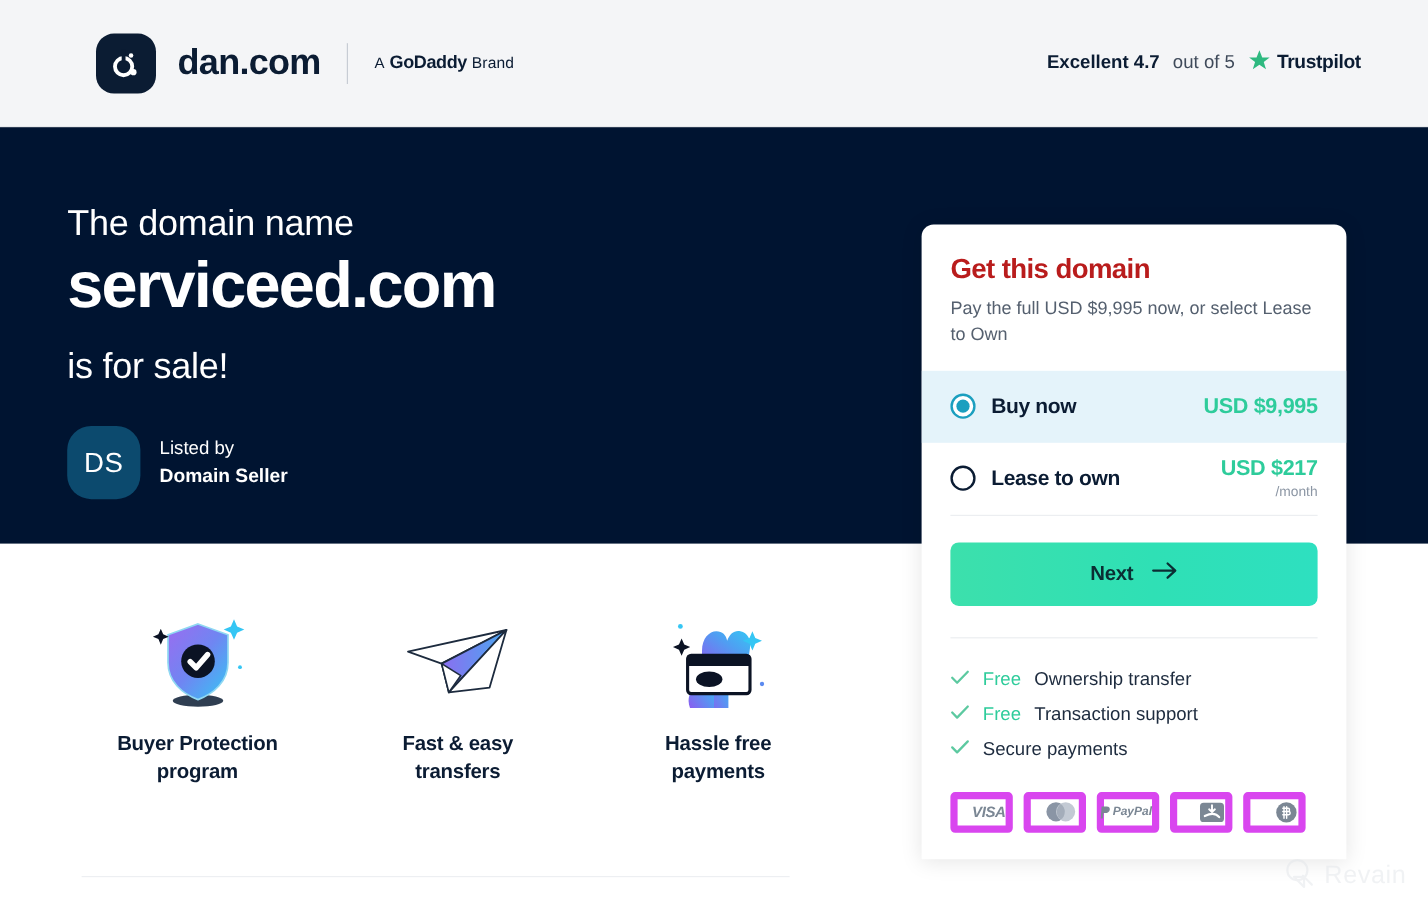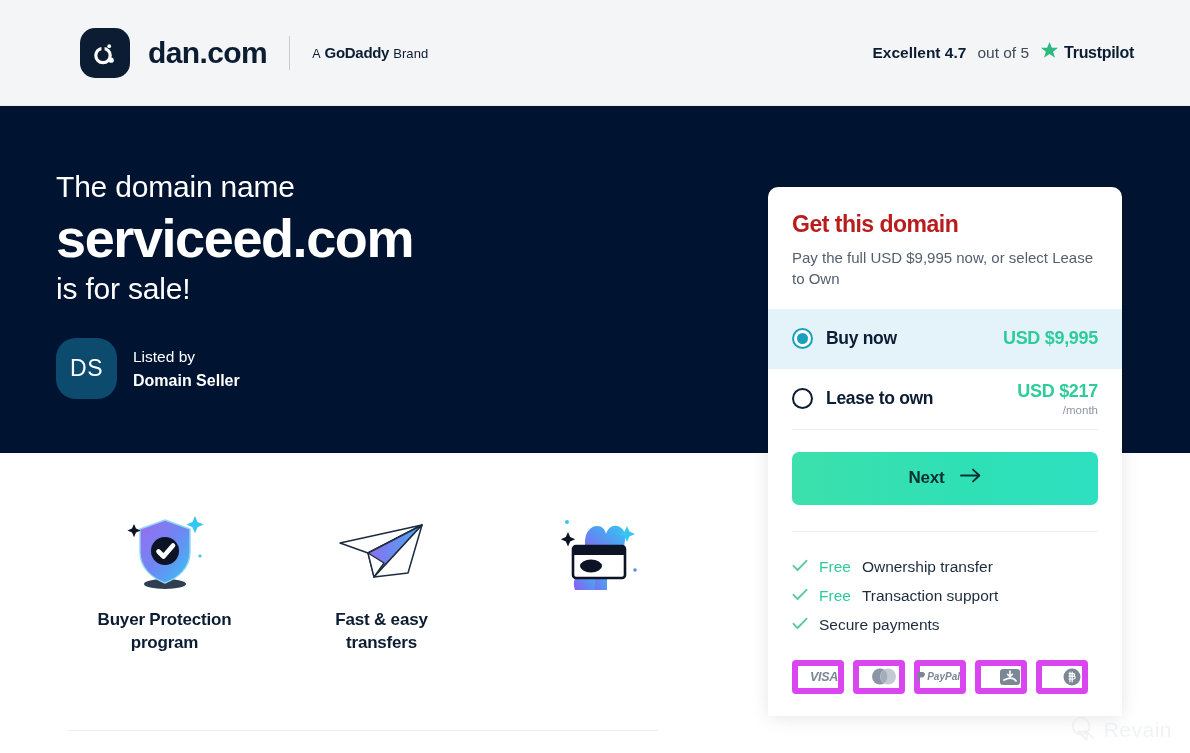--- a/index.html
+++ b/index.html
@@ -57,21 +57,21 @@
   .hero-line1{
     font-size:30px; color:#ffffff; font-weight:normal; letter-spacing:-.2px;
     line-height:1.12;
   }
   .hero-domain{
     font-size:54px; color:#ffffff; font-weight:bold; letter-spacing:-1.4px;
     line-height:1.2; margin-top:2px;
   }
   .hero-line3{
     font-size:30px; color:#ffffff; font-weight:normal; letter-spacing:-.2px;
-    margin-top:2px;
+    margin-top:19px;
   }
   .seller{
     display:flex; align-items:center; gap:16px; margin-top:32px;
   }
   .avatar{
     width:61px; height:61px; border-radius:20px; background:#0c4a6e;
     display:flex; align-items:center; justify-content:center;
     color:#ffffff; font-size:23px; letter-spacing:.5px;
   }
   .seller-txt{ line-height:1.45; }
@@ -290,20 +290,21 @@
         <path d="M30 62 l14 -10 v30 h-20 c-3 -8 0 -15 6 -20 Z" fill="url(#ghand)"></path>
         <rect x="22" y="38" width="52" height="32" rx="3" fill="#ffffff" stroke="#0b1324" stroke-width="2.6"></rect>
         <rect x="22" y="38" width="52" height="9" fill="#0b1324"></rect>
         <ellipse cx="40" cy="58" rx="11" ry="6.5" fill="#0b1324"></ellipse>
         <path d="M76 18 l2.4 5.6 5.6 2.4 -5.6 2.4 -2.4 5.6 -2.4 -5.6 -5.6 -2.4 5.6 -2.4 Z" fill="#35c6f4"></path>
         <path d="M17 24 l2.2 5 5 2.2 -5 2.2 -2.2 5 -2.2 -5 -5 -2.2 5 -2.2 Z" fill="#0b1324"></path>
         <circle cx="16" cy="14" r="2" fill="#35c6f4"></circle>
         <circle cx="84" cy="62" r="1.8" fill="#5b8af0"></circle>
       </svg>
     </div>
+    <div class="feature-label">Hassle free<br>payments</div>
   </div>
 </div>
 
 <div class="bottom-rule"></div>
 
 <div class="card">
 
   <div class="card-head">
     <div class="card-title">Get this domain</div>
     <div class="card-sub">Pay the full USD $9,995 now, or select Lease to Own</div>

